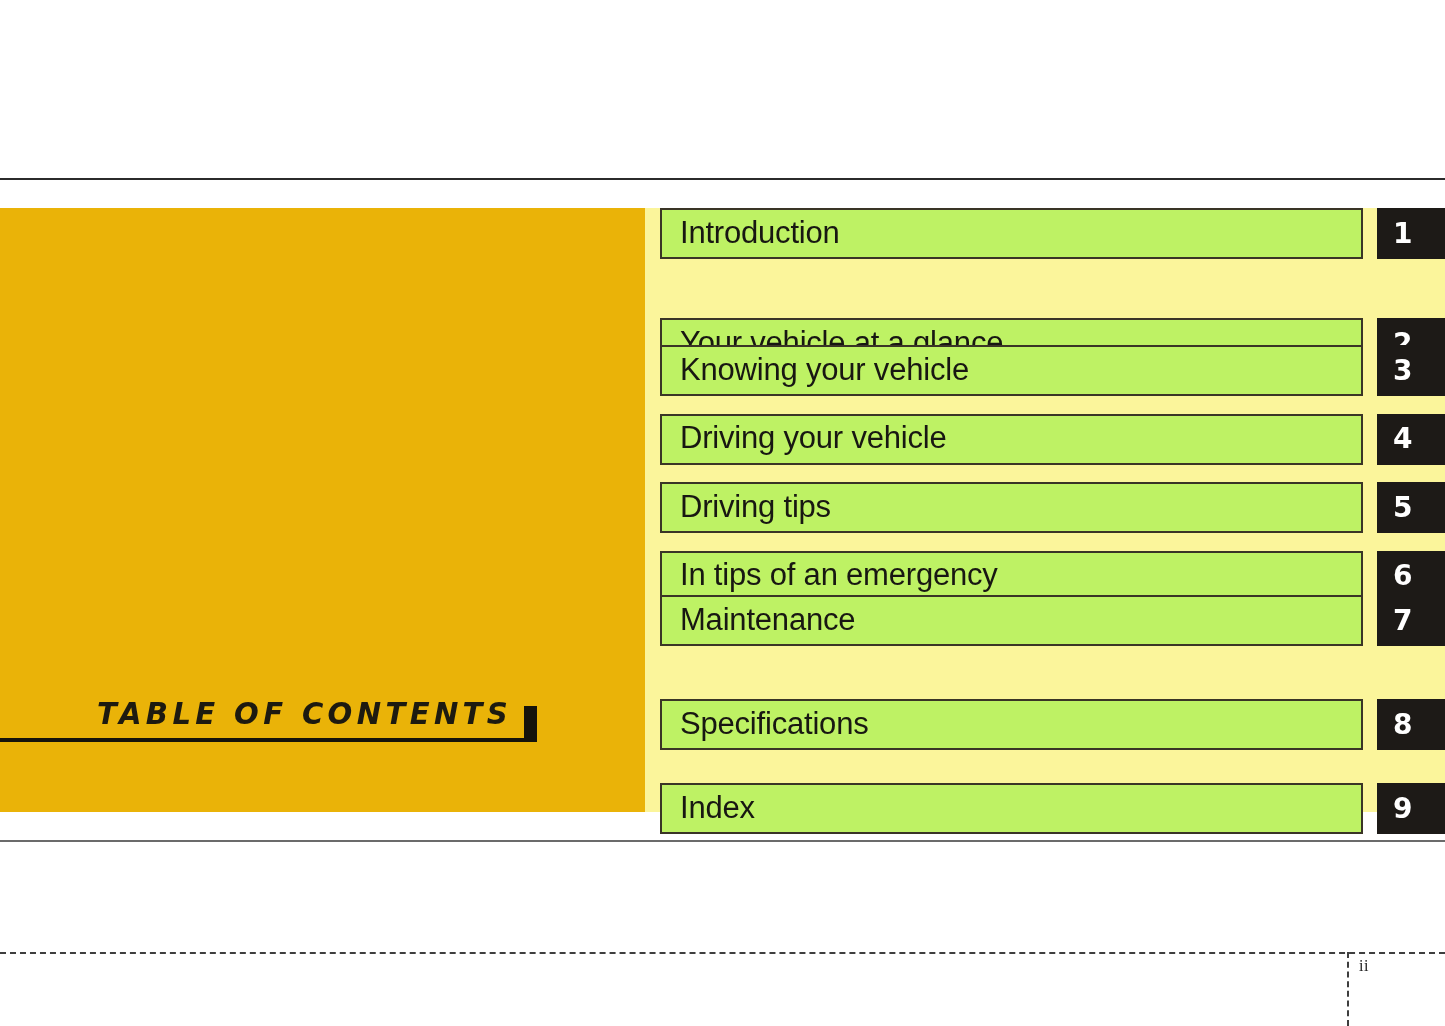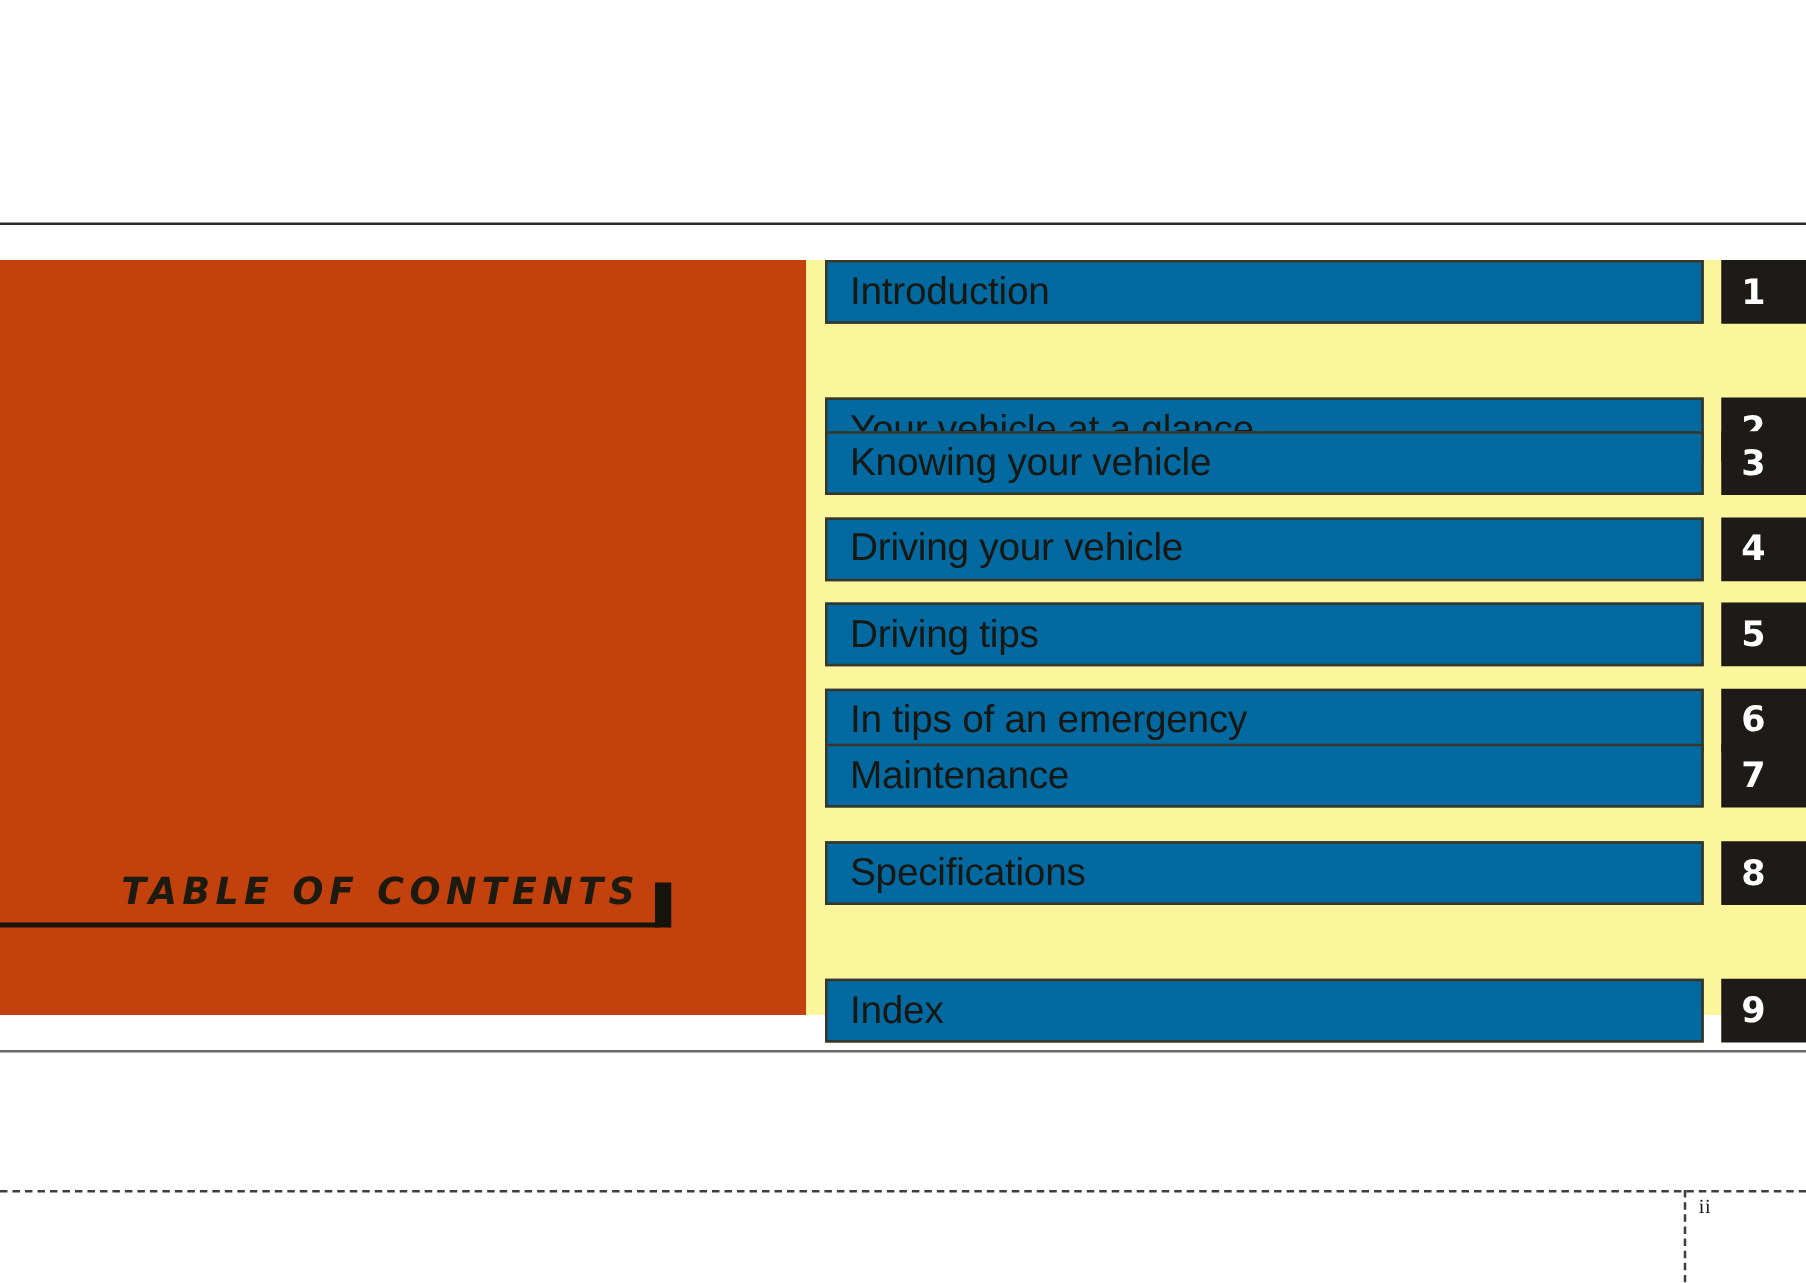--- a/index.html
+++ b/index.html
@@ -35,21 +35,21 @@
     background: #6b6b6b;
   }
 
   
   .left-panel {
     position: absolute;
     left: 0;
     top: 208px;
     width: 645px;
     height: 604px;
-    background: #c2410c;
+    background: #eab308;
   }
 
   .toc-title-wrap {
     position: absolute;
     left: 0;
     top: 488px;
     width: 645px;
     height: 50px;
   }
   .toc-title {
@@ -108,21 +108,21 @@
     height: 51px;
   }
   .toc-box {
     position: absolute;
     left: 660px;
     top: 0;
     width: 703px;
     height: 51px;
     box-sizing: border-box;
     border: 2px solid #3a3526;
-    background: #0369a1;
+    background: #bef264;
   }
   .toc-label {
     position: absolute;
     left: 18px;
     top: 50%;
     transform: translateY(-52%);
     font-family: "Liberation Sans", sans-serif;
     font-size: 31px;
     font-weight: 400;
     color: #181712;
@@ -240,21 +240,21 @@
       </div>
     </div>
     <div class="toc-row" style="top: 387px;">
       <div class="toc-box">
         <span class="toc-label">Maintenance</span>
       </div>
       <div class="toc-tab">
         <span class="toc-tab-num">7</span>
       </div>
     </div>
-    <div class="toc-row" style="top: 465px;">
+    <div class="toc-row" style="top: 491px;">
       <div class="toc-box">
         <span class="toc-label">Specifications</span>
       </div>
       <div class="toc-tab">
         <span class="toc-tab-num">8</span>
       </div>
     </div>
     <div class="toc-row" style="top: 575px;">
       <div class="toc-box">
         <span class="toc-label">Index</span>

